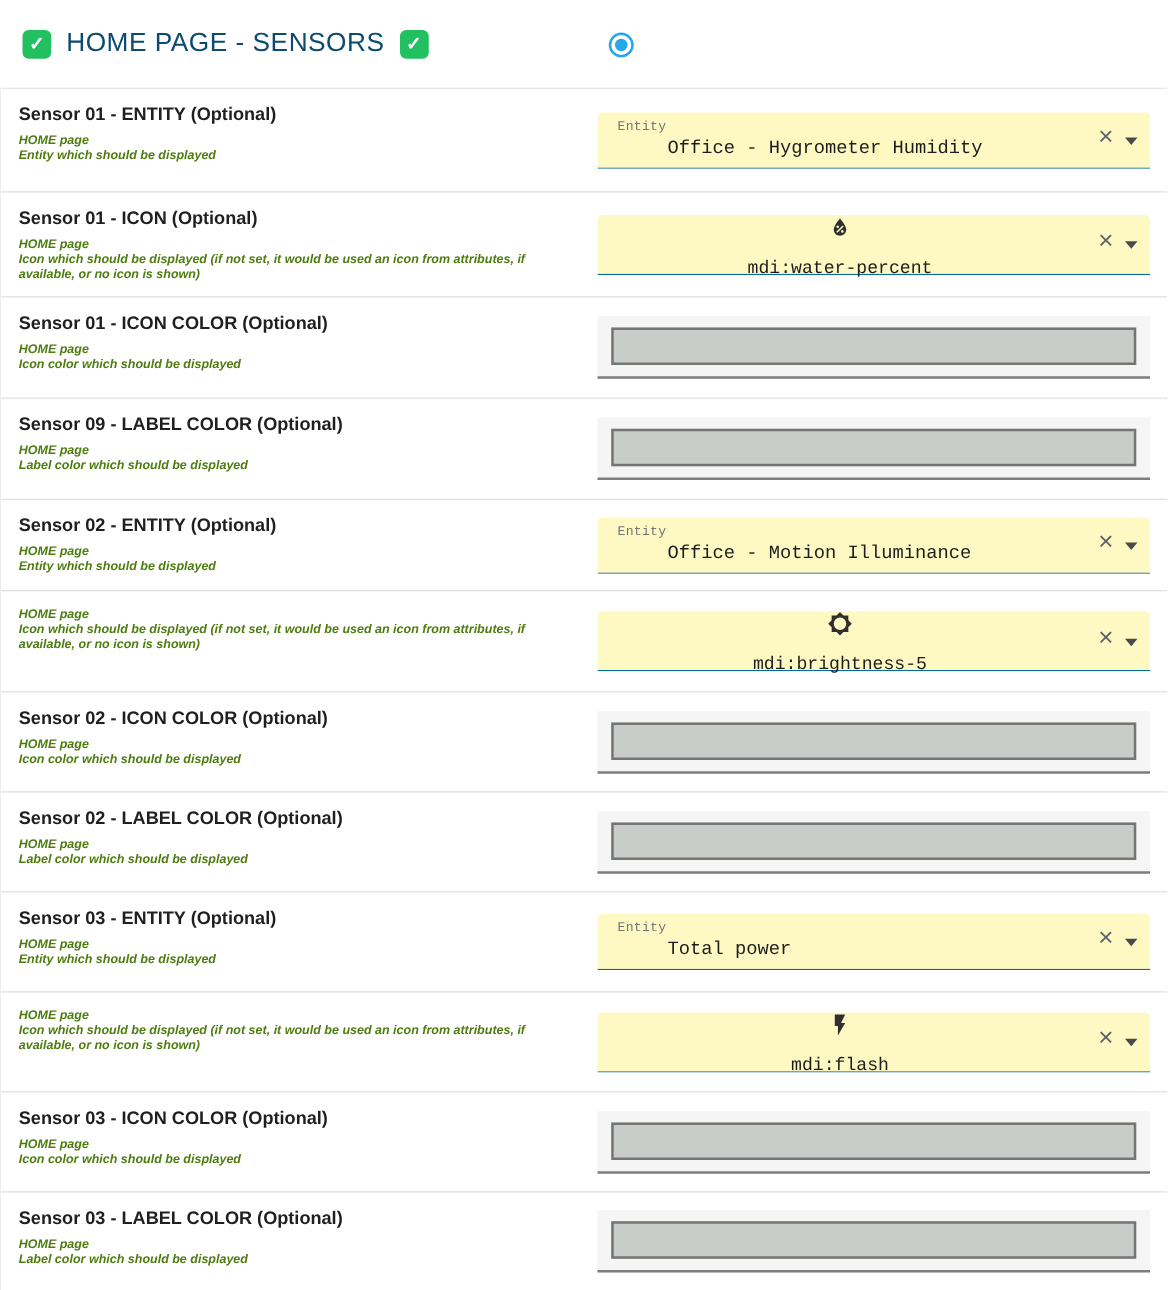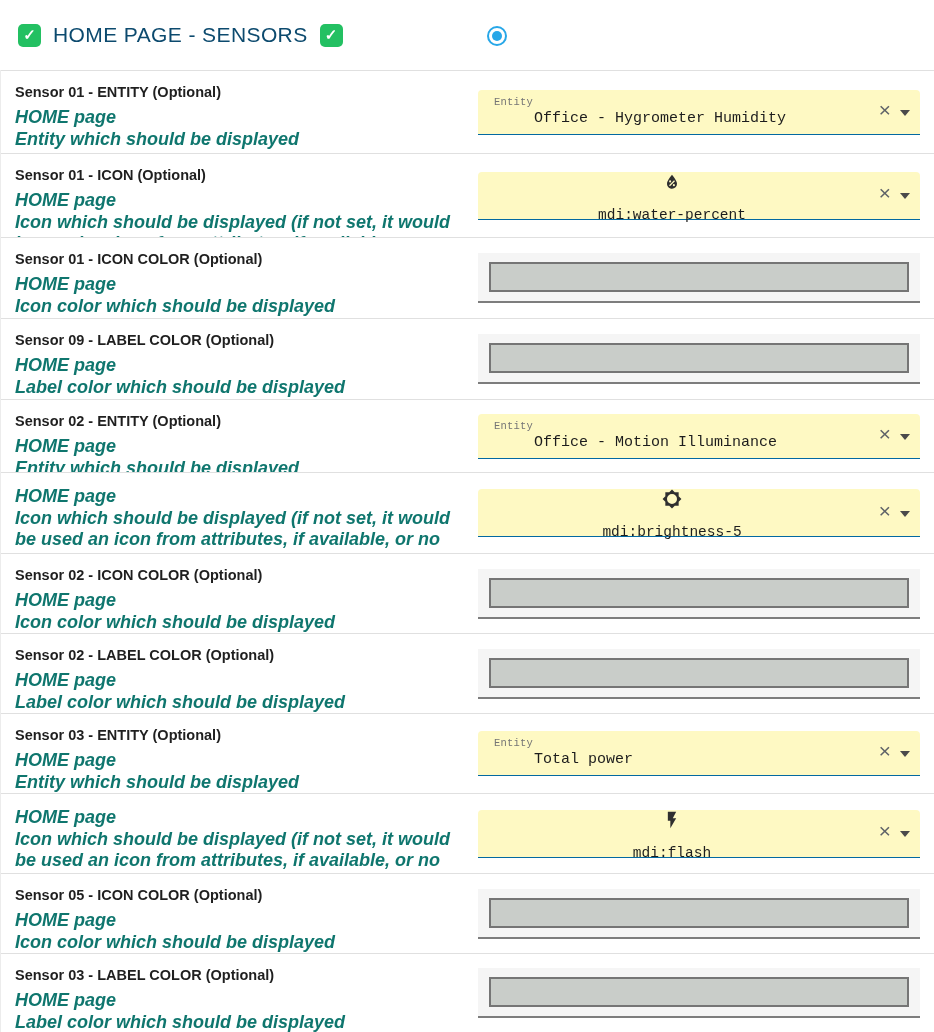--- a/index.html
+++ b/index.html
@@ -23,21 +23,21 @@
   .row { display:flex; border-top:1px solid #e0e0e0; background:#fff; }
   .row:nth-of-type(1){height:83px} .row:nth-of-type(2){height:84px}
   .row:nth-of-type(3){height:81px} .row:nth-of-type(4){height:81px}
   .row:nth-of-type(5){height:73px} .row:nth-of-type(6){height:81px}
   .row:nth-of-type(7){height:80px} .row:nth-of-type(8){height:80px}
   .row:nth-of-type(9){height:80px} .row:nth-of-type(10){height:80px}
   .row:nth-of-type(11){height:80px} .row:nth-of-type(12){height:79px}
 
   .left { flex:1; padding:13px 20px 0 14px; overflow:hidden;font-weight:bold; }
   .row-title { font-size:14.5px; color:#1f1f1f; margin-bottom:7px; }
-  .row-sub, .row-desc { font-size:18px; font-style:italic; color:#0f766e; line-height:1.2; }
+  .row-sub, .row-desc { font-size:10px; font-style:italic; color:#4d7c0f; line-height:1.2; }
 
   .right { width:456px; flex:0 0 456px; display:flex; align-items:center;
     padding-right:14px; }
 
   
   .field { position:relative; width:442px; background:#fef9c3;
     border-bottom:1px solid #0369a1; border-radius:4px 4px 0 0; cursor:pointer;font-family:Liberation Mono, monospace; }
   .entity-field { height:45px; padding:6px 70px 0 16px; }
   .entity-label { font-size:10.5px; color:#757575; letter-spacing:.2px; }
   .entity-value { font-size:15px; color:#1d1d1d; margin-top:2px; white-space:nowrap;margin-left:40px; }
@@ -232,21 +232,21 @@
         <div class="trailing">
           <span class="clear">×</span>
           <span class="caret"></span>
         </div>
       </div>
     </div>
   </div>
 
   <div class="row">
     <div class="left">
-      <div class="row-title">Sensor 05 - ICON COLOR (Optional)</div>
+      <div class="row-title">Sensor 03 - ICON COLOR (Optional)</div>
       <div class="row-sub">HOME page</div>
       <div class="row-desc">Icon color which should be displayed</div>
     </div>
     <div class="right">
       <div class="color-field">
         <div class="color-swatch"></div>
       </div>
     </div>
   </div>
 

